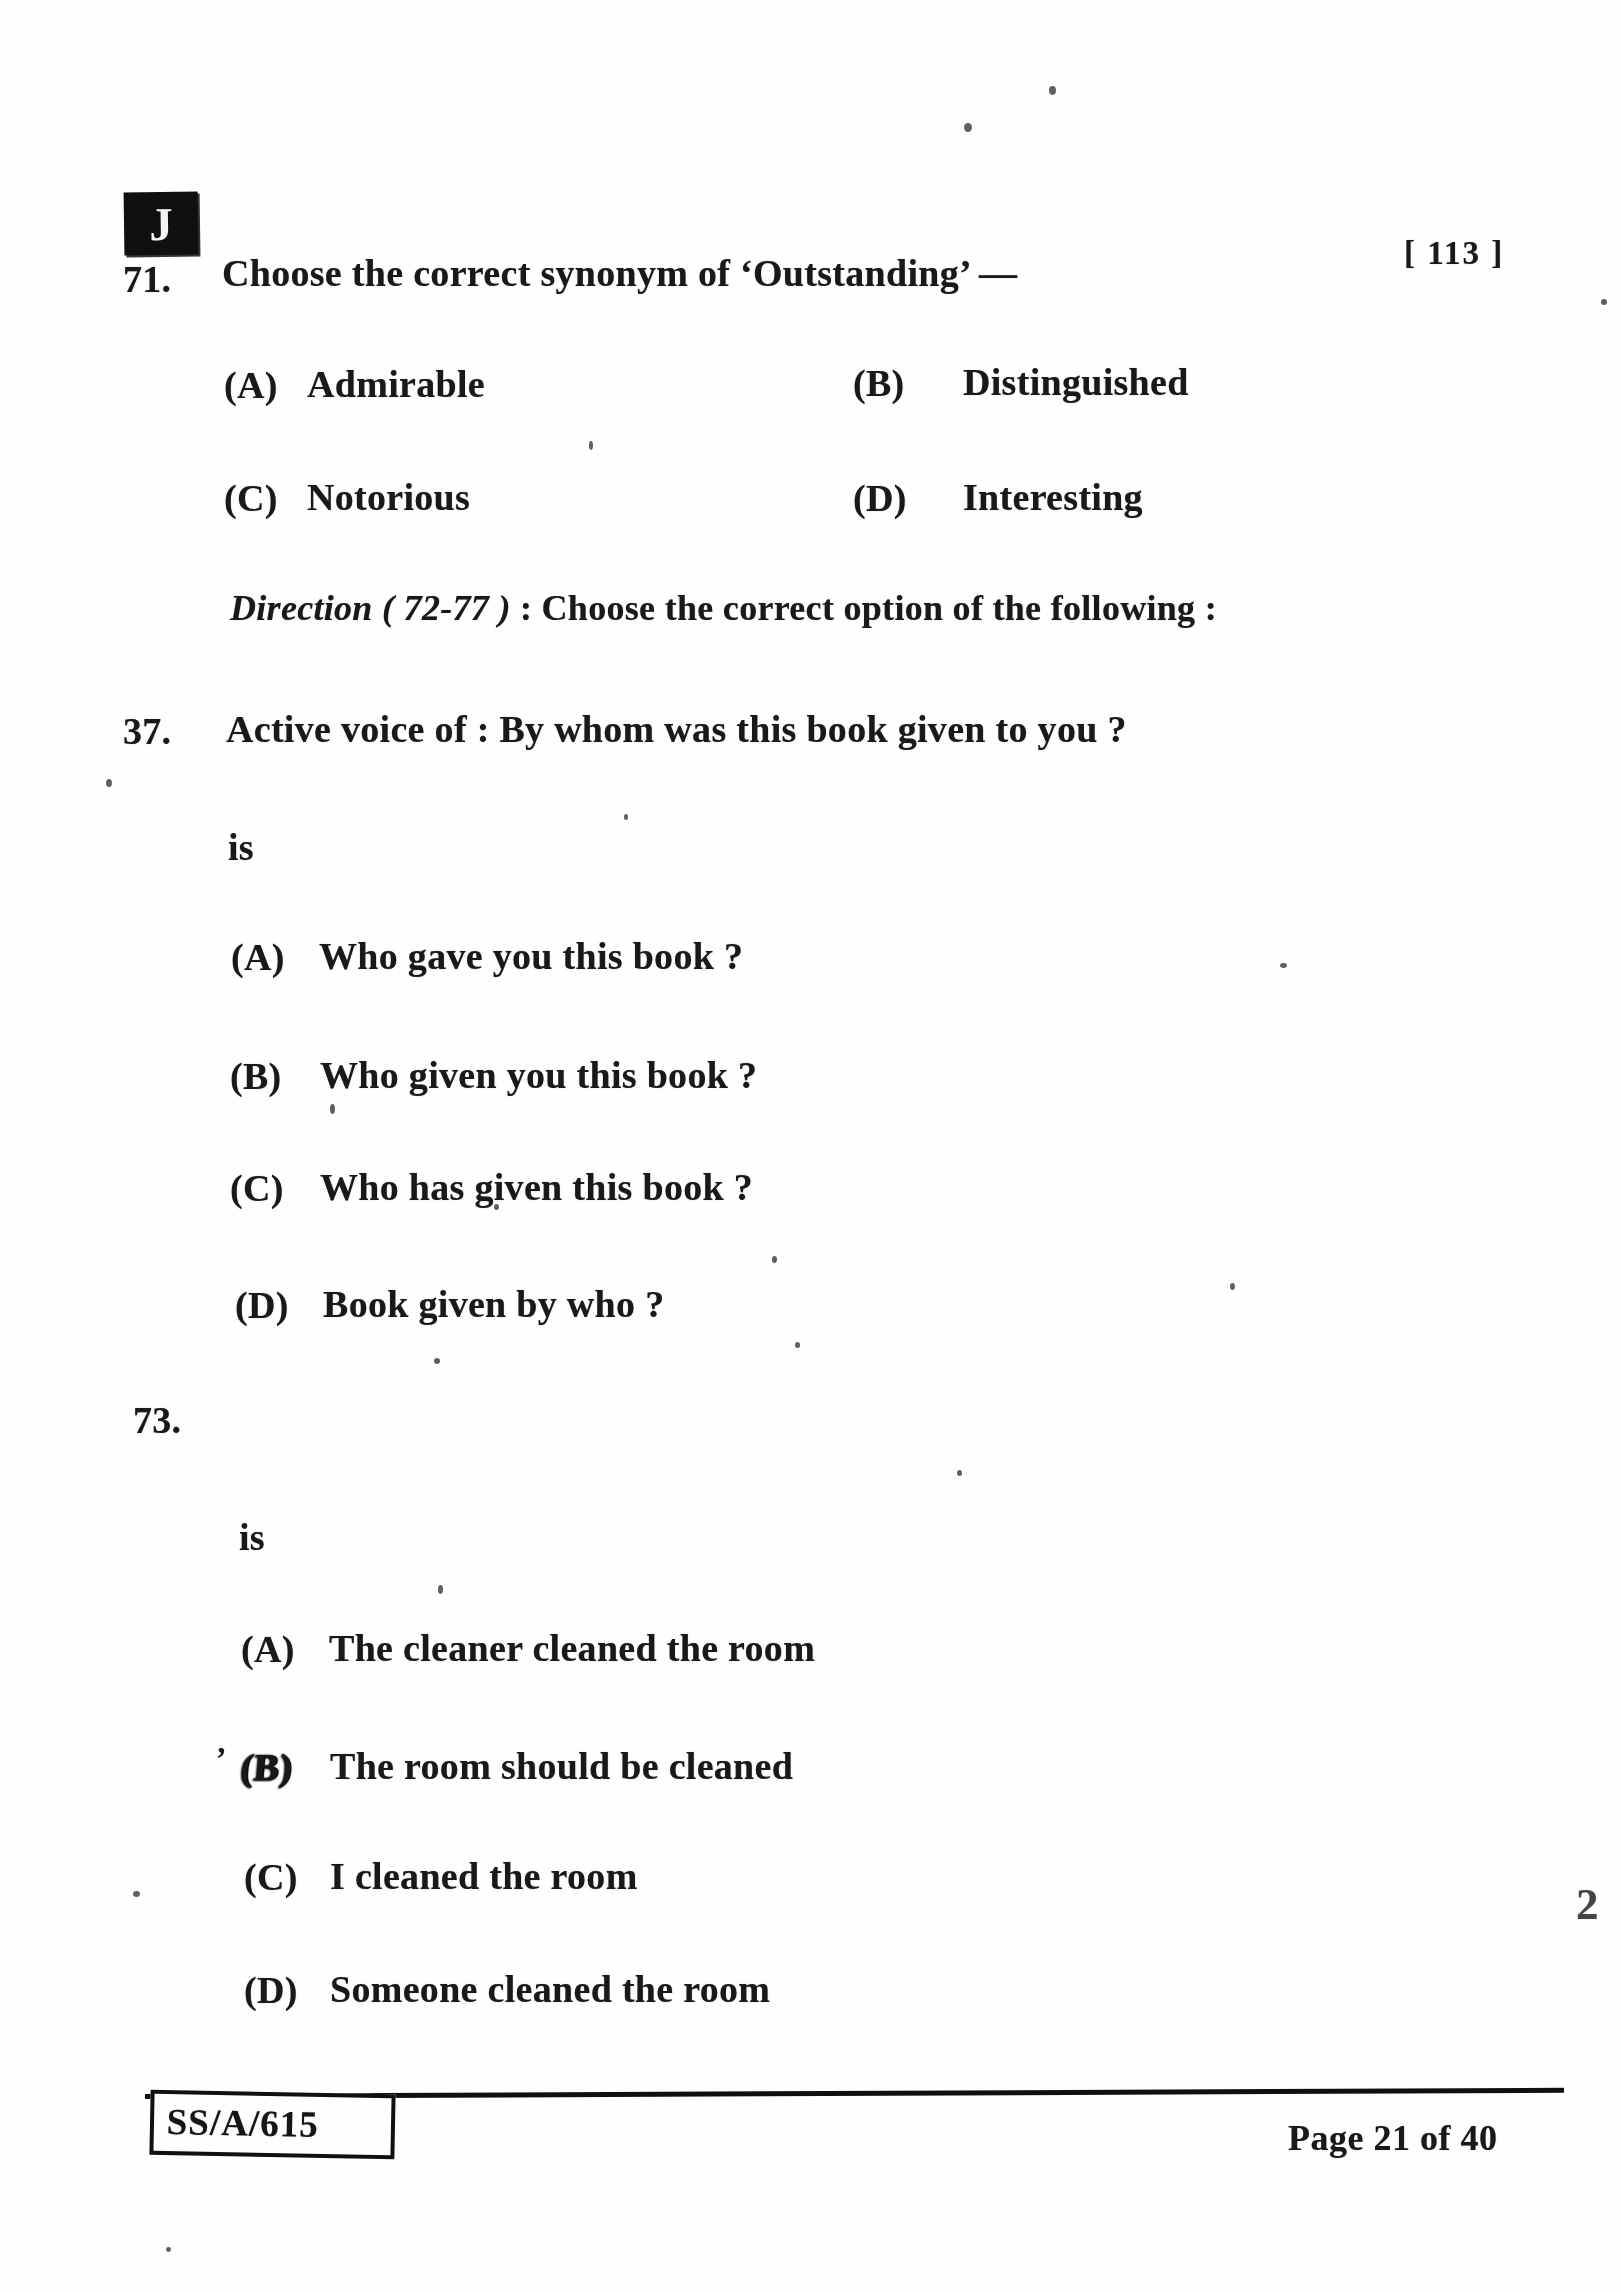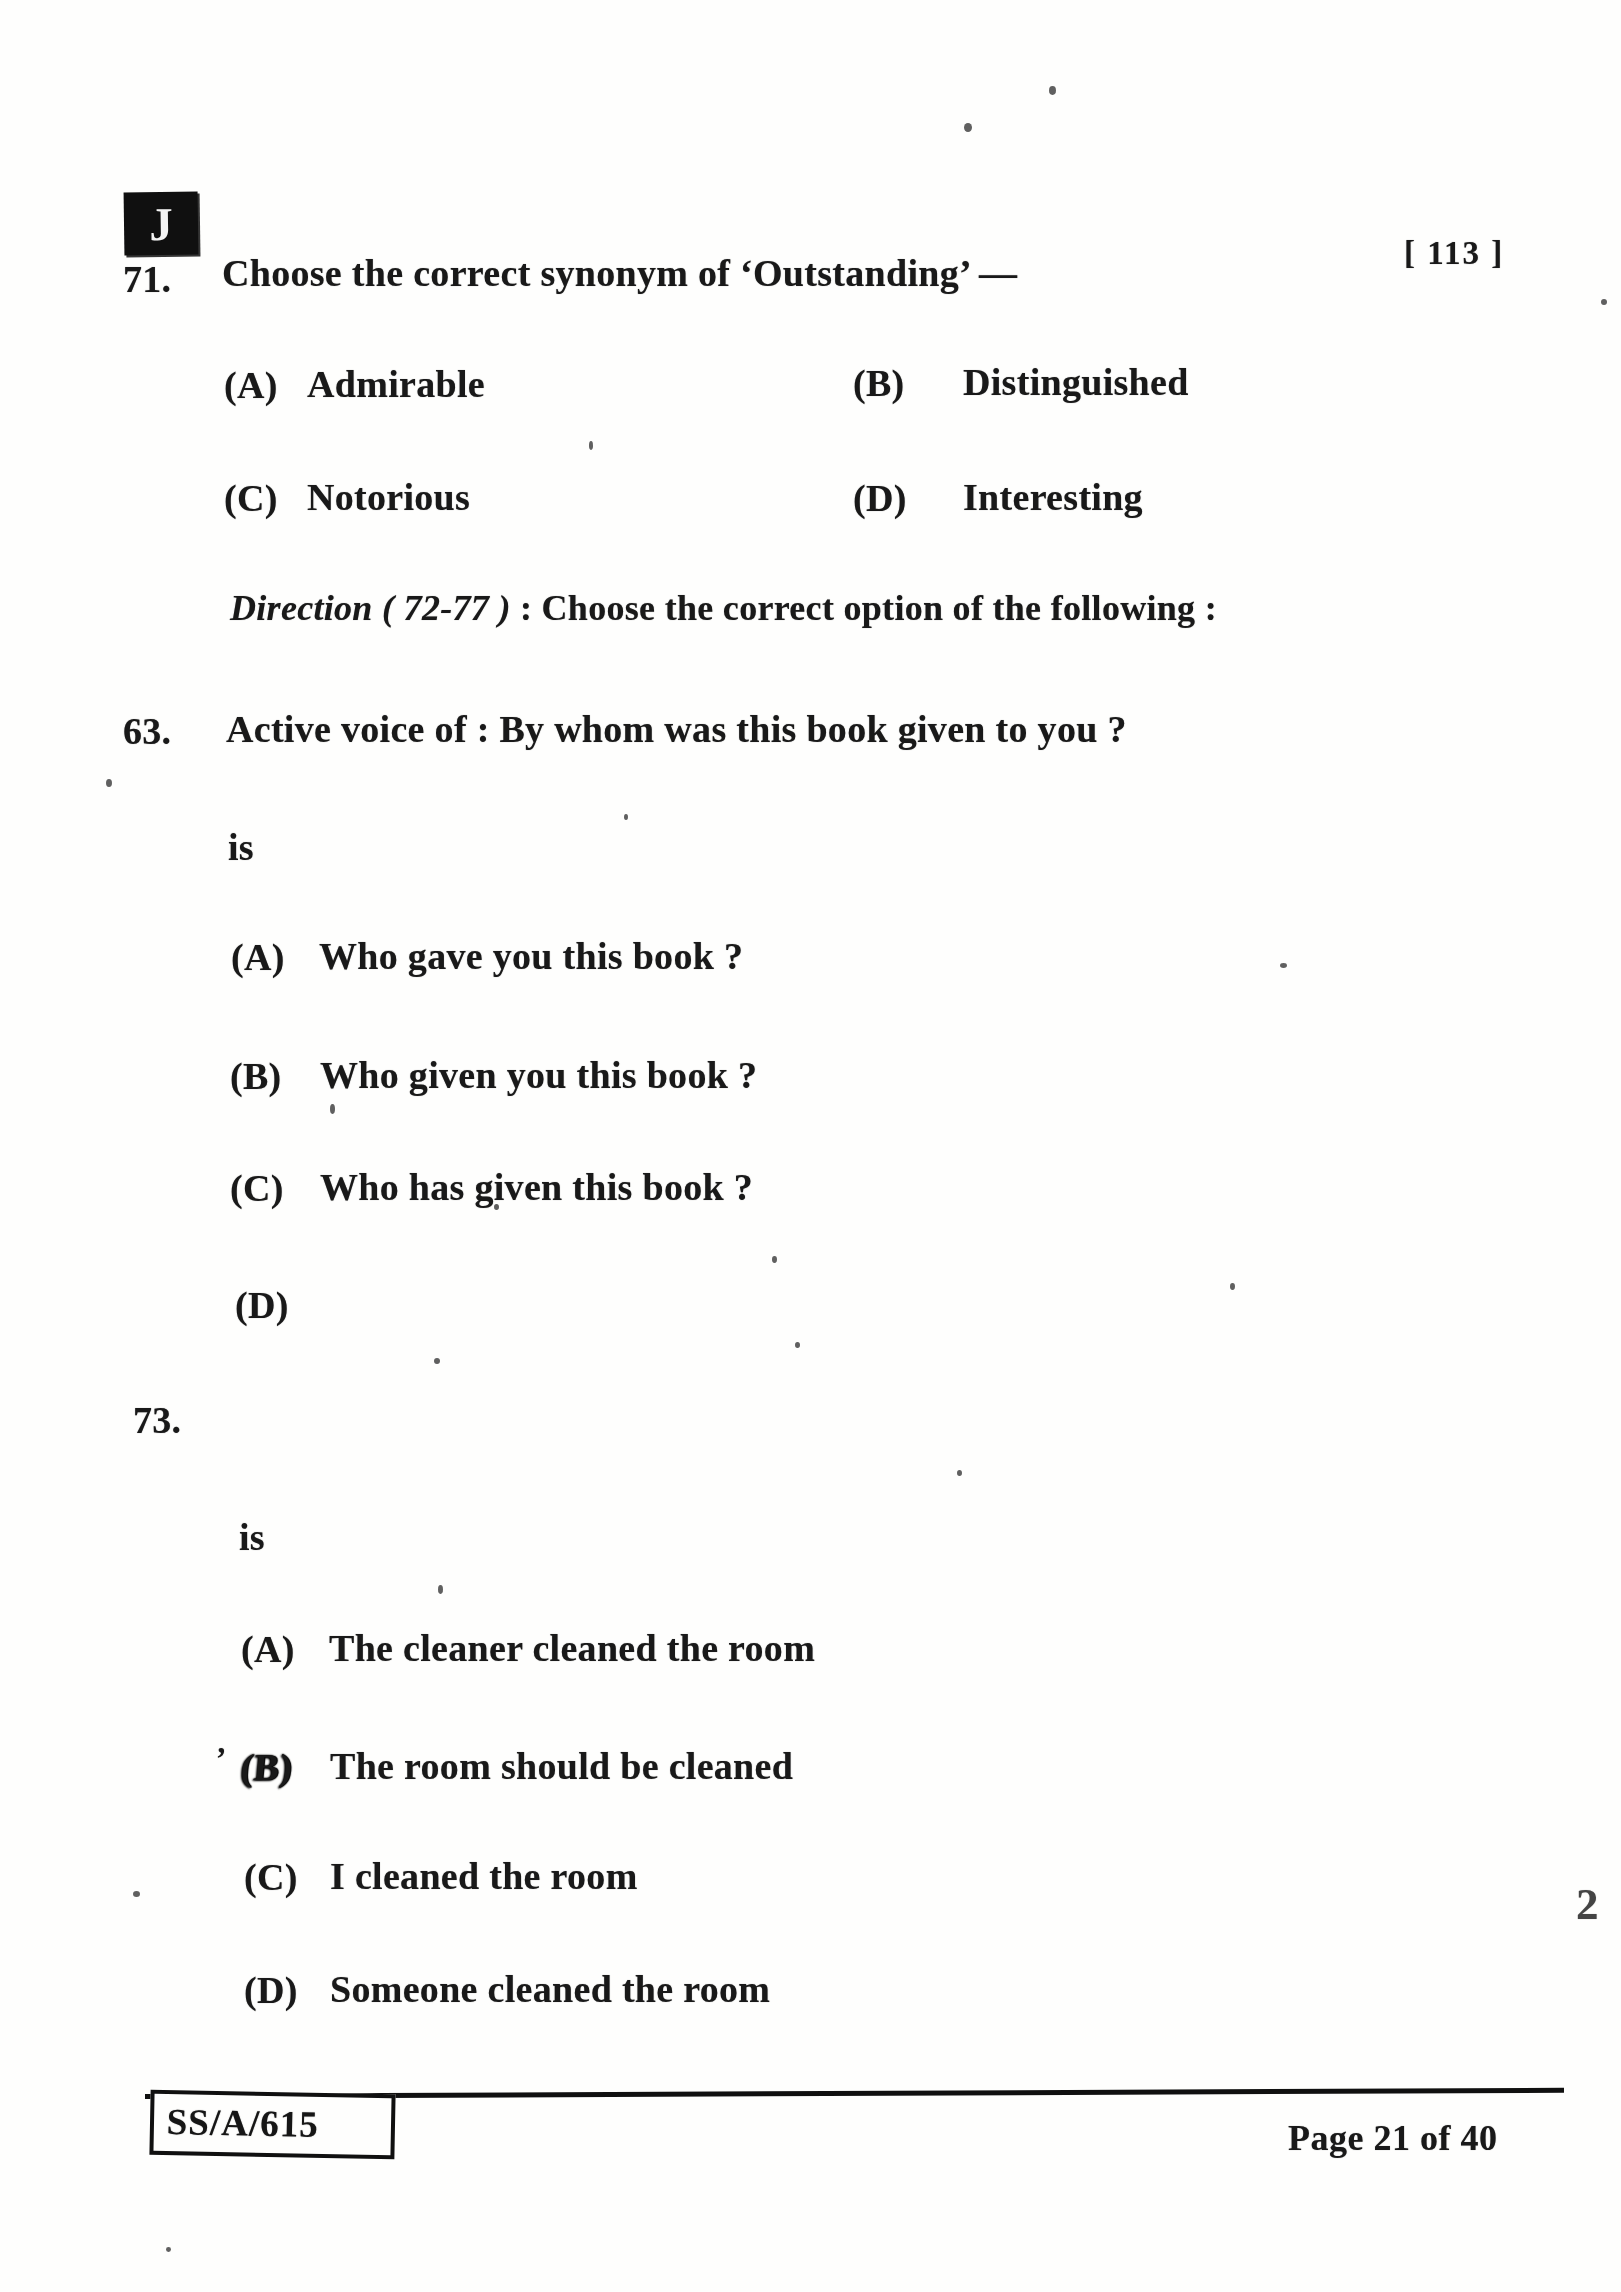--- a/index.html
+++ b/index.html
@@ -93,31 +93,32 @@
   <div class="t" style="left:963px; top:360px;">Distinguished</div>
   <div class="t" style="left:224px; top:476px;">(C)</div>
   <div class="t" style="left:307px; top:475px;">Notorious</div>
   <div class="t" style="left:853px; top:476px;">(D)</div>
   <div class="t" style="left:963px; top:475px;">Interesting</div>
 
   <div class="t dir" style="left:230px; top:587px;">
     <span class="it">Direction </span><span class="it bd">( 72-77 ) </span><span>: Choose the correct option of the following :</span>
   </div>
 
-  <div class="t" style="left:123px; top:709px;">63.</div>
+  <div class="t" style="left:123px; top:709px;">37.</div>
   <div class="t" style="left:226px; top:707px;">Active voice of : By whom was this book given to you ?</div>
   <div class="t" style="left:228px; top:825px;">is</div>
 
   <div class="t" style="left:231px; top:935px;">(A)</div>
   <div class="t" style="left:319px; top:934px;">Who gave you this book ?</div>
   <div class="t" style="left:230px; top:1054px;">(B)</div>
   <div class="t" style="left:320px; top:1053px;">Who given you this book ?</div>
   <div class="t" style="left:230px; top:1166px;">(C)</div>
   <div class="t" style="left:320px; top:1165px;">Who has given this book ?</div>
   <div class="t" style="left:235px; top:1283px;">(D)</div>
+  <div class="t" style="left:323px; top:1282px;">Book given by who ?</div>
 
   <div class="t" style="left:133px; top:1398px;">73.</div>
   <div class="t" style="left:239px; top:1515px;">is</div>
 
   <div class="t" style="left:241px; top:1627px;">(A)</div>
   <div class="t" style="left:329px; top:1626px;">The cleaner cleaned the room</div>
   <div class="t premark" style="left:216px; top:1741px;">’</div>
   <div class="t smudge" style="left:241px; top:1745px;">(B)</div>
   <div class="t" style="left:330px; top:1744px;">The room should be cleaned</div>
   <div class="t" style="left:244px; top:1855px;">(C)</div>

